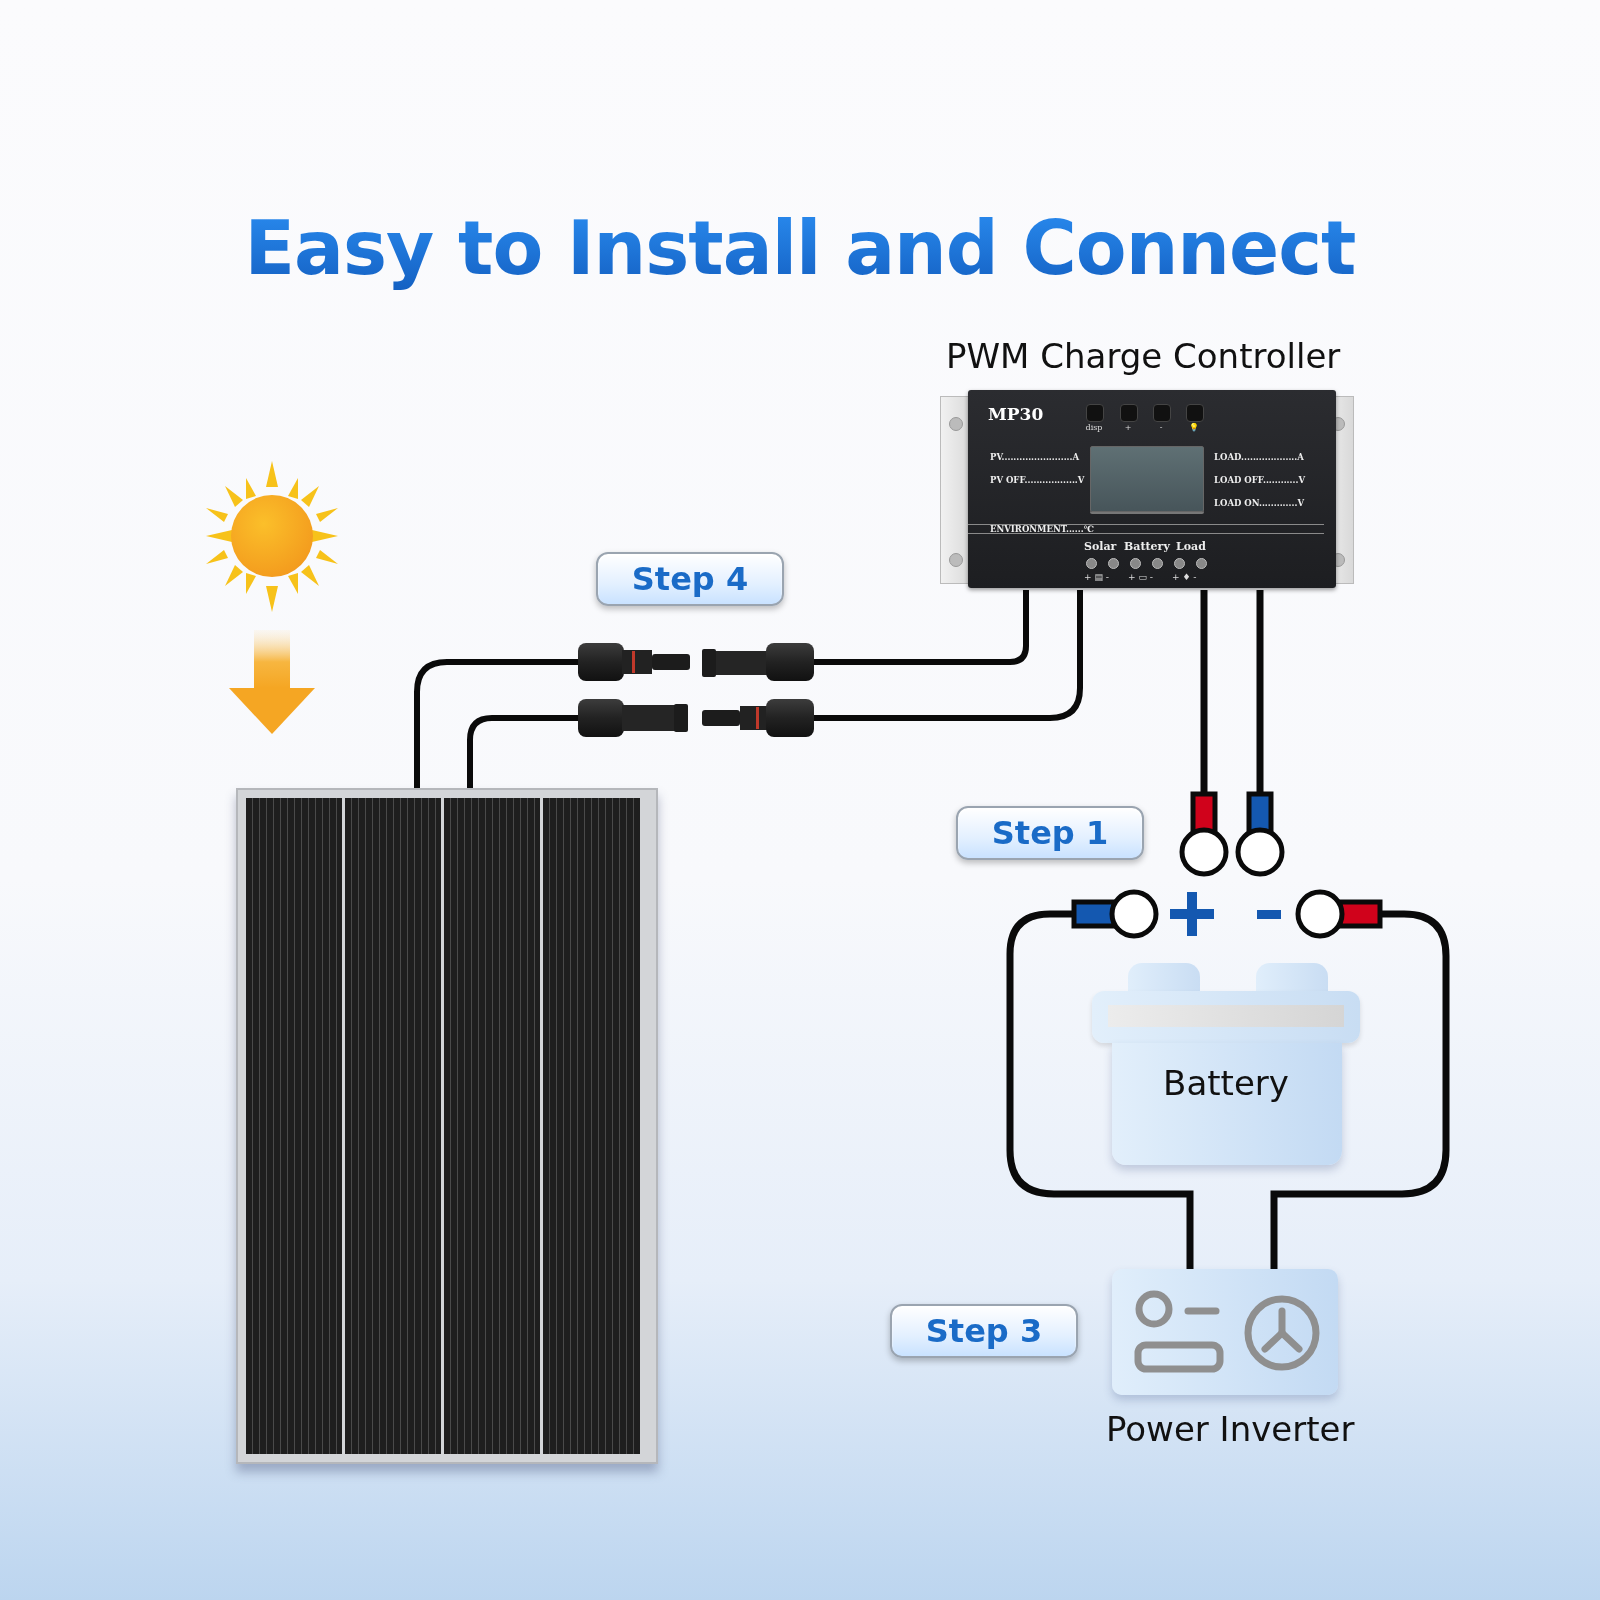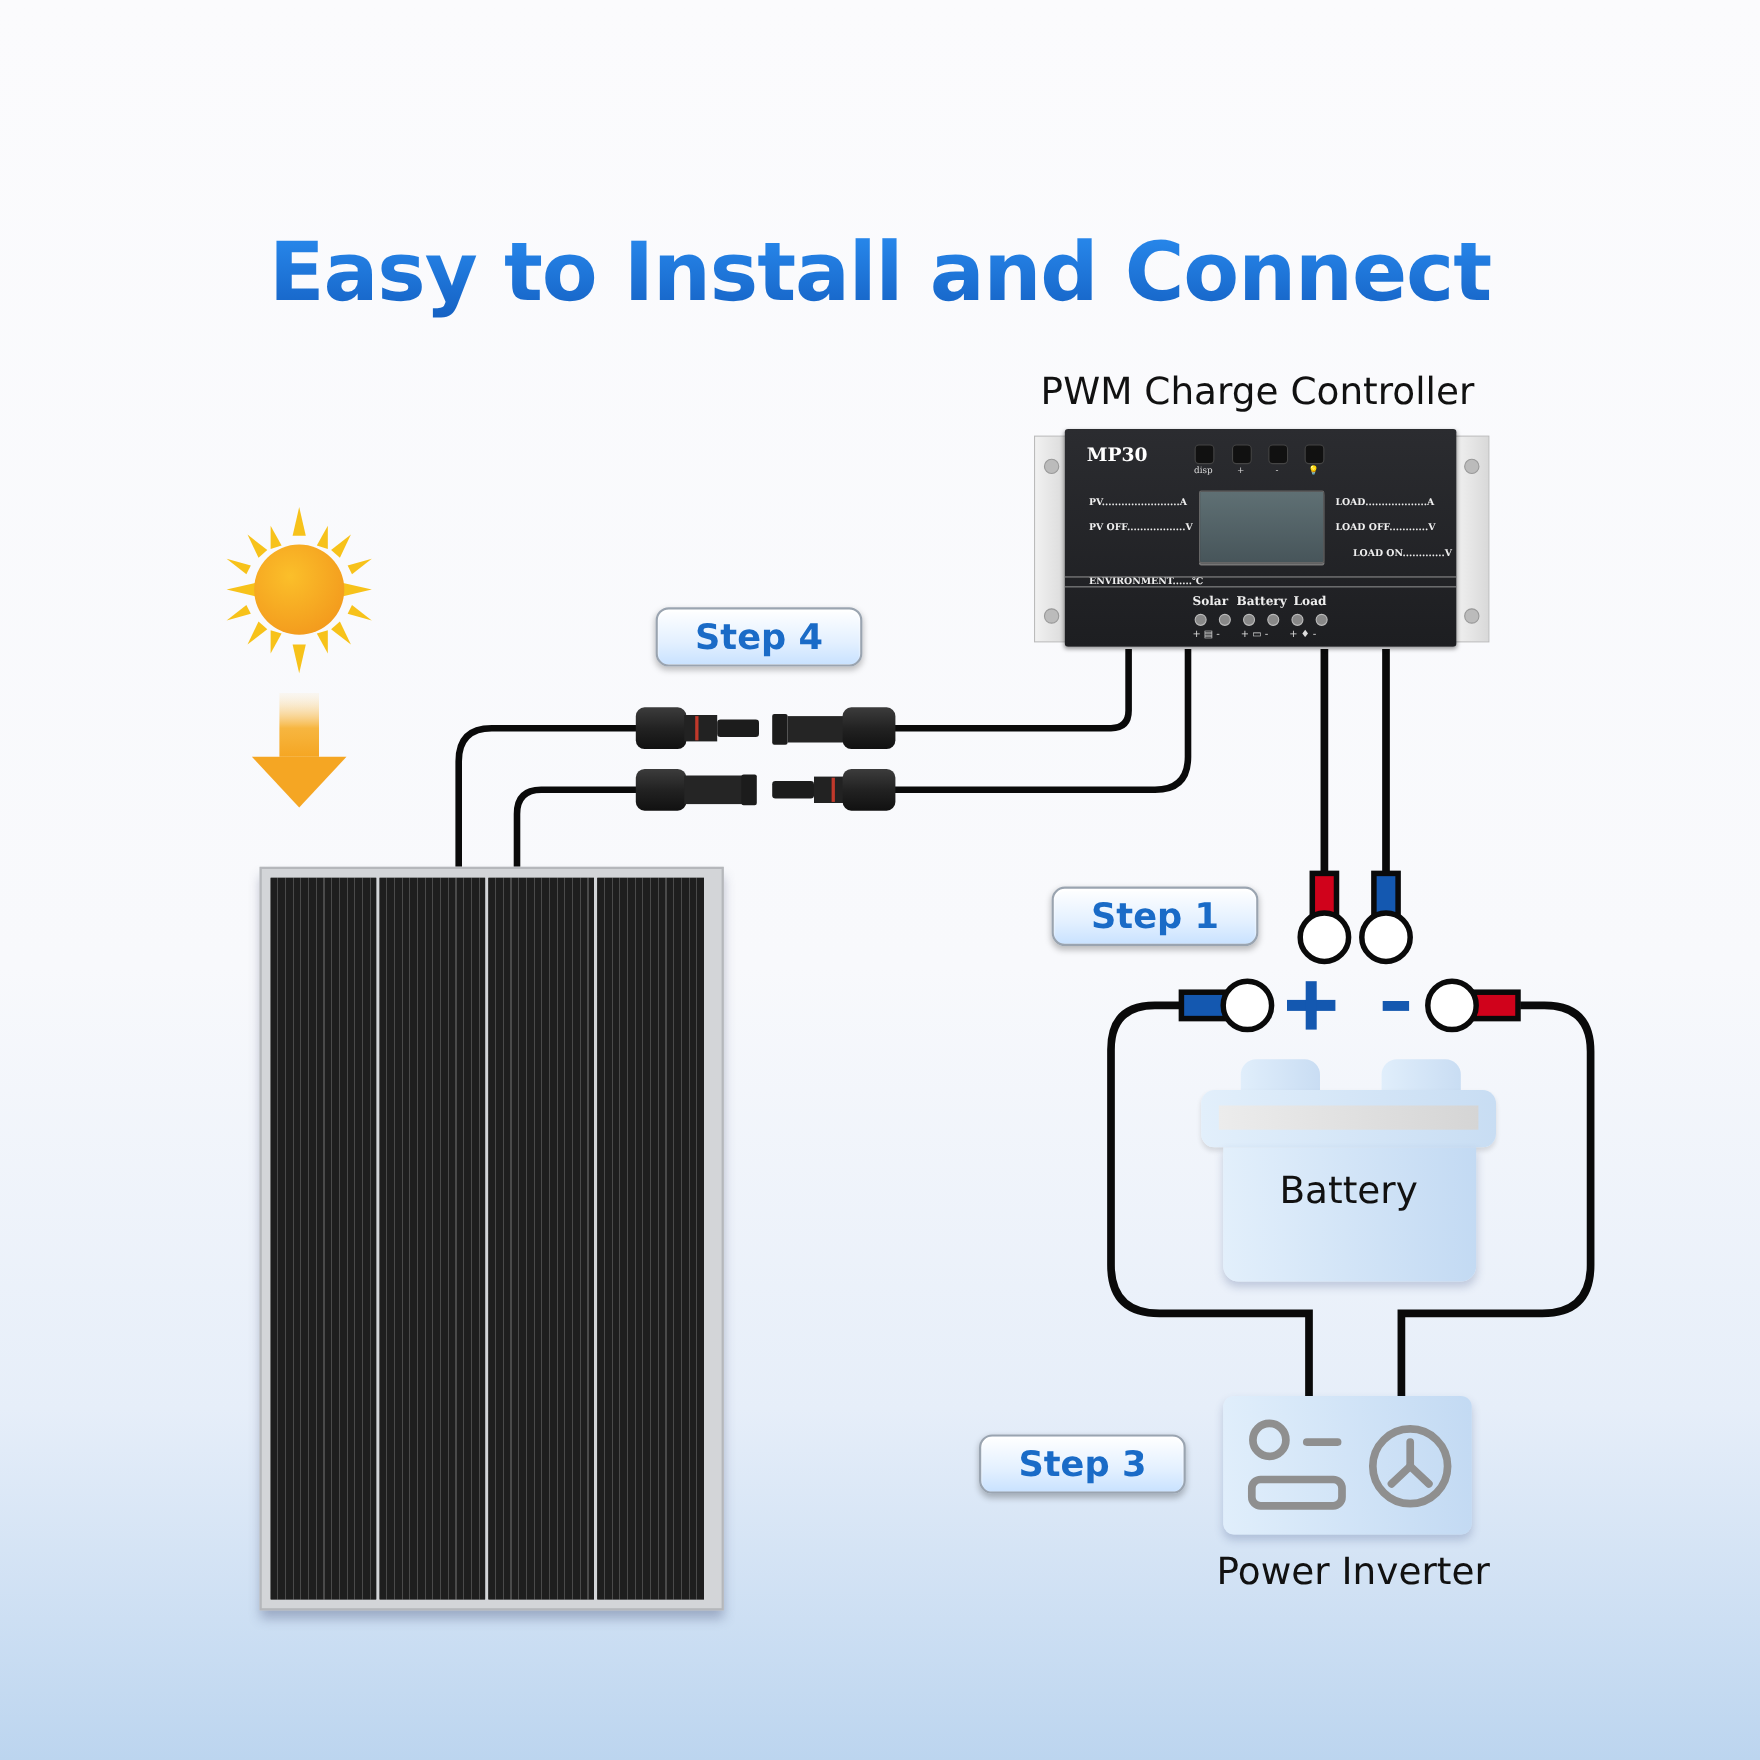--- a/index.html
+++ b/index.html
@@ -18,21 +18,21 @@
     background:linear-gradient(180deg,#ffffff 0%,#e3f0ff 60%,#c9e2ff 100%);
     box-shadow:0 3px 6px rgba(0,0,0,.25), inset 0 2px 2px #fff;
     text-align:center;line-height:50px;font-size:32px;font-weight:bold;color:#1a6bc7;font-family:"DejaVu Sans",sans-serif;}
   #step2{left:596px;top:552px;}
   #step1{left:956px;top:806px;}
   #step3{left:890px;top:1304px;}
   svg{position:absolute;left:0;top:0;}
   
   #ctrl{left:940px;top:390px;width:412px;height:198px;}
   #ctrl-body{left:28px;top:0;width:356px;height:198px;background:linear-gradient(180deg,#2b2c30,#1d1e21);
-    border-radius:3px;box-shadow:0 2px 4px rgba(0,0,0,.4);}
+    border-radius:3px;box-shadow:0 2px 4px rgba(0,0,0,.4);padding-left:12px;}
   .bracket{top:6px;width:30px;height:186px;background:linear-gradient(90deg,#f1f1f1,#d9d9d9);border:1px solid #bbb;}
   .hole{position:absolute;left:8px;width:12px;height:12px;border-radius:50%;background:#bbb;border:1px solid #999;}
   #mp30{left:20px;top:14px;color:#fff;font-family:"DejaVu Serif",serif;font-weight:bold;font-size:17px;}
   .kbtn{top:14px;width:16px;height:16px;border-radius:4px;background:#111;border:1px solid #444;}
   .klbl{top:33px;width:20px;text-align:center;color:#ddd;font-size:8px;font-family:"DejaVu Serif",serif;}
   .spec{color:#eee;font-family:"DejaVu Serif",serif;font-weight:bold;font-size:8.5px;white-space:nowrap;}
   #lcd{left:122px;top:56px;width:112px;height:64px;background:linear-gradient(180deg,#5f7074,#47555a);
     border:1px solid #666;border-radius:2px;box-shadow:0 2px 0 #777;}
   #sep1{left:0;top:134px;width:356px;height:1px;background:#8a8a8a;}
   #sep2{left:0;top:143px;width:356px;height:1px;background:#8a8a8a;}
@@ -189,21 +189,21 @@
     <div class="abs klbl" style="left:150px;">+</div>
     <div class="abs klbl" style="left:183px;">-</div>
     <div class="abs klbl" style="left:216px;">💡</div>
 
     <div class="abs spec" style="left:22px;top:62px;">PV........................A</div>
     <div class="abs spec" style="left:22px;top:85px;">PV OFF..................V</div>
     <div class="abs spec" style="left:22px;top:108px;margin-top:26px;">ENVIRONMENT......℃</div>
     <div id="lcd" class="abs"></div>
     <div class="abs spec" style="left:246px;top:62px;">LOAD...................A</div>
     <div class="abs spec" style="left:246px;top:85px;">LOAD OFF............V</div>
-    <div class="abs spec" style="left:246px;top:108px;margin-left:16px;">LOAD ON.............V</div>
+    <div class="abs spec" style="left:246px;top:108px;">LOAD ON.............V</div>
 
     <div id="sep1" class="abs"></div>
     <div id="sep2" class="abs"></div>
 
     <div class="abs term" style="left:116px;">Solar</div>
     <div class="abs term" style="left:156px;">Battery</div>
     <div class="abs term" style="left:208px;">Load</div>
 
     <div class="abs screw" style="left:118px;"></div>
     <div class="abs screw" style="left:140px;"></div>

